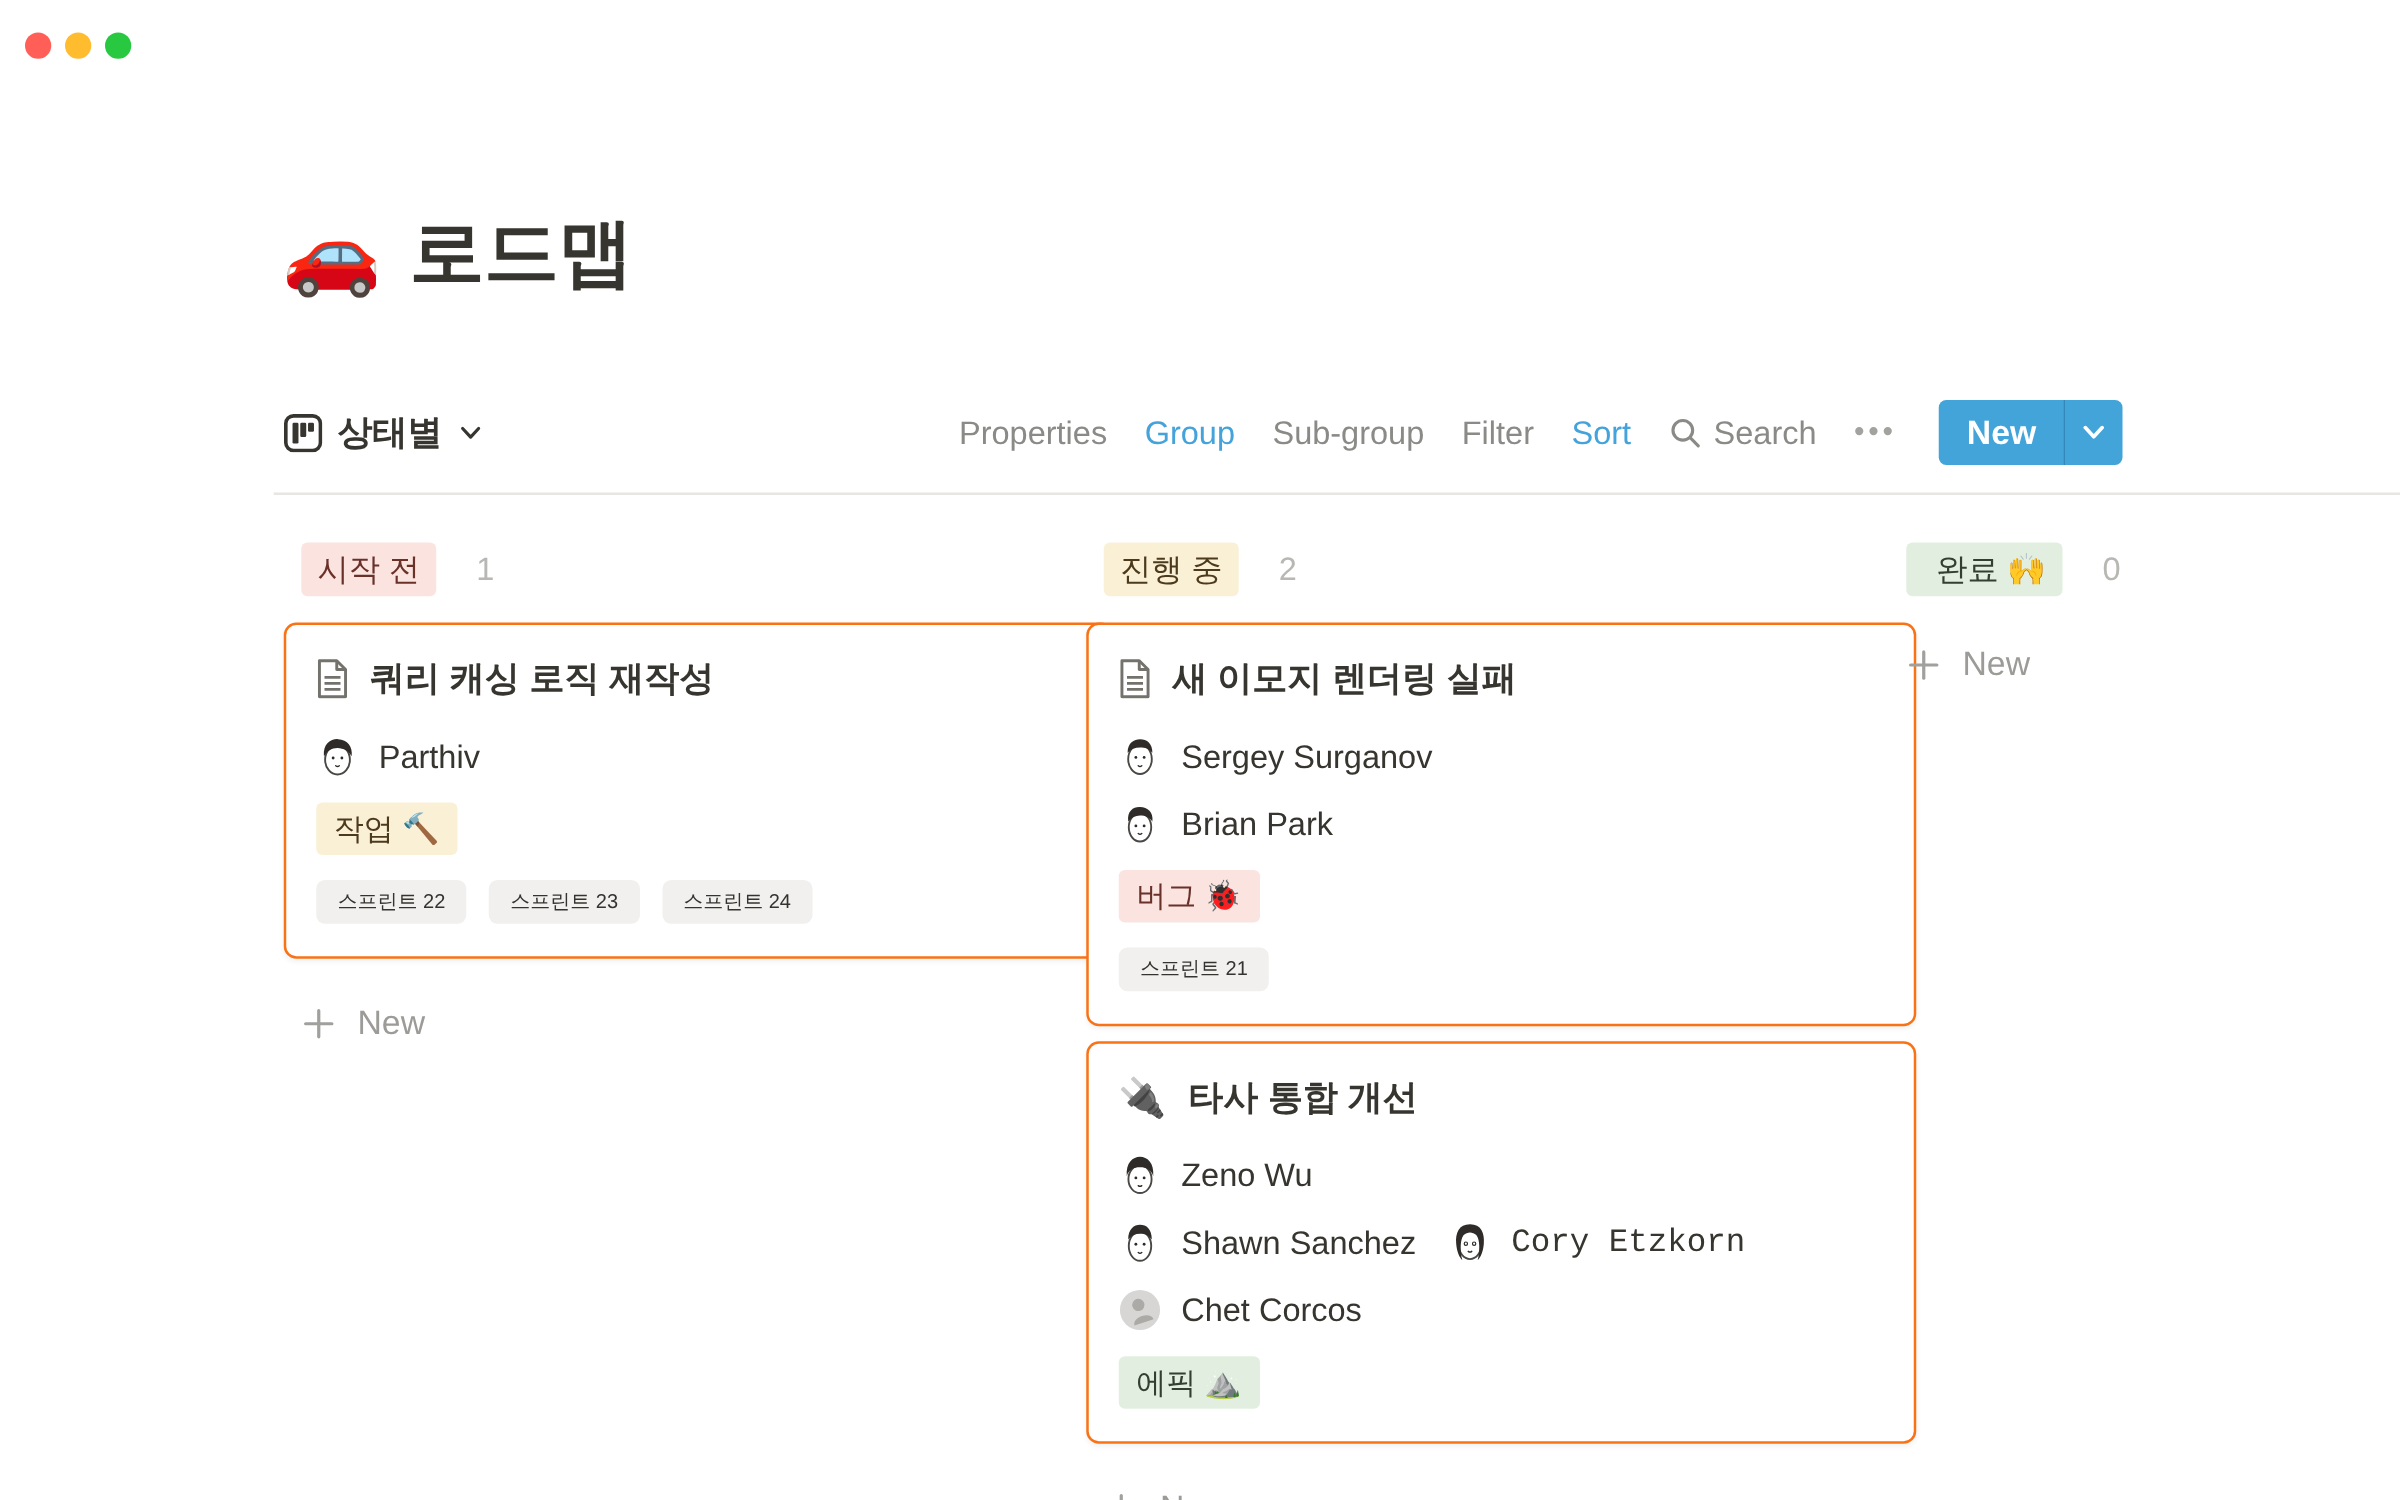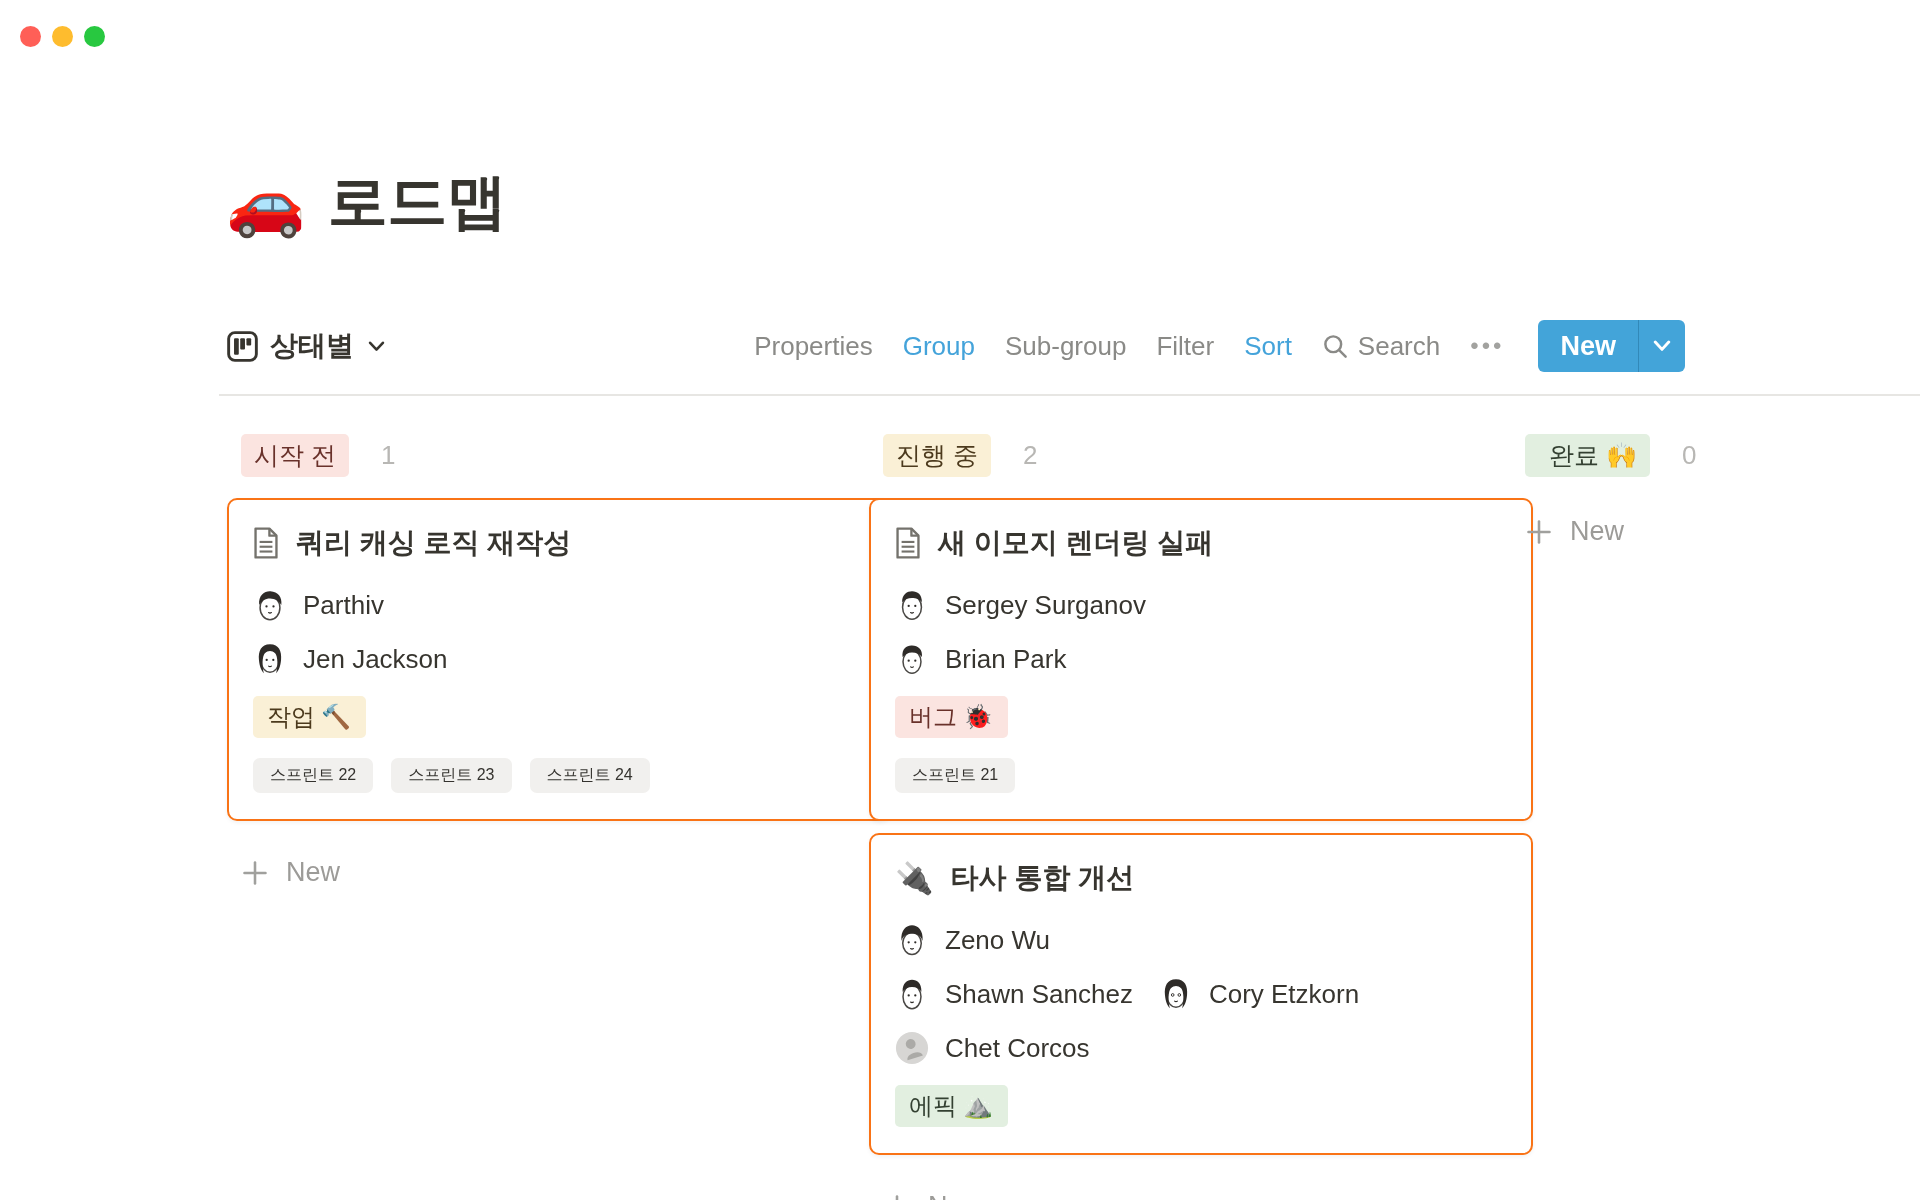--- a/index.html
+++ b/index.html
@@ -10,21 +10,21 @@
   .traffic { position:absolute; top:26px; left:20px; display:flex; gap:11px; }
   .light { width:21px; height:21px; border-radius:50%; }
   .light.red{ background:#FF5F57; } .light.yellow{ background:#FEBC2E; } .light.green{ background:#28C840; }
 
   
   .title-row { position:absolute; left:226px; top:162px; display:flex; align-items:center; gap:22px; }
   .page-emoji { font-size:64px; line-height:1; cursor:pointer; }
   .page-title { font-size:60px; font-weight:700; letter-spacing:-0.5px; color:#37352F; }
 
   
-  .toolbar { position:absolute; left:227px; right:235px; top:318px; height:56px;
+  .toolbar { position:absolute; left:227px; right:222px; top:318px; height:56px;
              display:flex; align-items:center; justify-content:space-between; }
   .view-tab { display:flex; align-items:center; gap:12px; cursor:pointer; }
   .view-tab .label { font-size:28px; font-weight:700; color:#37352F; }
   .view-tab svg.chevron { margin-left:2px; color:#37352F; }
   .menu { display:flex; align-items:center; gap:30px; }
   .menu-item { font-size:26px; color:#8A8A87; cursor:pointer; white-space:nowrap; }
   .menu-item.active { color:#44A3DA; }
   .search-item { display:flex; align-items:center; gap:9px; }
   .dots { font-size:24px; letter-spacing:3px; color:#A2A29F; cursor:pointer; }
   .new-btn { display:flex; align-items:stretch; background:#43A4D9; border-radius:6px;
@@ -47,21 +47,21 @@
   .count { font-size:26px; color:#B8B7B4; }
 
   .cards { margin-top:24px; display:flex; flex-direction:column; gap:12px; }
   .card { background:#fff; border:2px solid #f97316; border-radius:10px;
           box-shadow:0 2px 4px rgba(15,15,15,0.05); padding:24px 24px 26px 24px; cursor:pointer; }
   .card-title { display:flex; align-items:center; gap:17px; margin-bottom:26px; }
   .card-title .t { font-size:28px; font-weight:600; color:#37352F; }
   .card-title .emoji { font-size:31px; line-height:1; }
   .assignee-row { display:flex; align-items:center; gap:16px; margin-bottom:20px; }
   .assignee { display:flex; align-items:center; gap:16px; }
-  .assignee + .assignee { margin-left:10px; }
+  .assignee + .assignee { margin-left:10px;font-family:Liberation Mono, monospace; }
   .assignee .name { font-size:26px; color:#37352F; }
   .avatar { width:34px; height:34px; flex:0 0 auto; }
   .tag-row { margin-top:8px; }
   .tag { display:inline-block; font-size:24px; padding:5px 14px; border-radius:5px; white-space:nowrap; }
   .sprint-row { display:flex; gap:18px; margin-top:20px; }
   .sprint { background:#F1F0EE; border-radius:7px; padding:7px 17px; font-size:16px; color:#35332F; white-space:nowrap; }
 
   .col-new { display:flex; align-items:center; gap:17px; color:#9C9B98; font-size:27px;
              cursor:pointer; padding-left:14px; }
   .col1 .col-new { margin-top:36px; }
@@ -150,32 +150,20 @@
             <svg class="avatar" viewBox="0 0 36 36">
               <ellipse cx="18" cy="21" rx="10.5" ry="12.5" fill="#fff" stroke="#4a4845" stroke-width="1.6"></ellipse>
               <path d="M6.5 18 C5.5 7 13 3 18.5 3.5 C26.5 4 31 9.5 30 18 C27 13 23.5 11.5 18 11 C12.8 11 9.3 13.5 6.5 18 Z" fill="#2E2B28"></path>
               <circle cx="14.3" cy="19.5" r="1.2" fill="#2E2B28"></circle>
                 <circle cx="21.7" cy="19.5" r="1.2" fill="#2E2B28"></circle>
               <path d="M16.5 26 q1.5 1.2 3 0" fill="none" stroke="#2E2B28" stroke-width="1.2" stroke-linecap="round"></path>
             </svg>
             <span class="name">Parthiv</span>
           </div>
         </div>
-        <div class="assignee-row">
-          <div class="assignee">
-            <svg class="avatar" viewBox="0 0 36 36">
-              <ellipse cx="18" cy="20" rx="9.5" ry="12" fill="#fff" stroke="#4a4845" stroke-width="1.5"></ellipse>
-              <path d="M18 2.5 C8.5 2.5 5.5 10 6.3 19 C6.9 26 9 30.5 11.5 33 C9.5 25 9.6 15.5 12.5 11.8 C16 8.8 20 8.8 23.5 11.8 C26.4 15.5 26.5 25 24.5 33 C27 30.5 29.1 26 29.7 19 C30.5 10 27.5 2.5 18 2.5 Z" fill="#2E2B28"></path>
-              <circle cx="14.5" cy="19" r="1.2" fill="#2E2B28"></circle>
-                <circle cx="21.5" cy="19" r="1.2" fill="#2E2B28"></circle>
-              <path d="M16.5 25.5 q1.5 1.2 3 0" fill="none" stroke="#2E2B28" stroke-width="1.2" stroke-linecap="round"></path>
-            </svg>
-            <span class="name">Jen Jackson</span>
-          </div>
-        </div>
         <div class="tag-row">
           <span class="tag pill-yellow">작업 🔨</span>
         </div>
         <div class="sprint-row">
           <span class="sprint">스프린트 22</span>
           <span class="sprint">스프린트 23</span>
           <span class="sprint">스프린트 24</span>
         </div>
       </div>
     </div>

